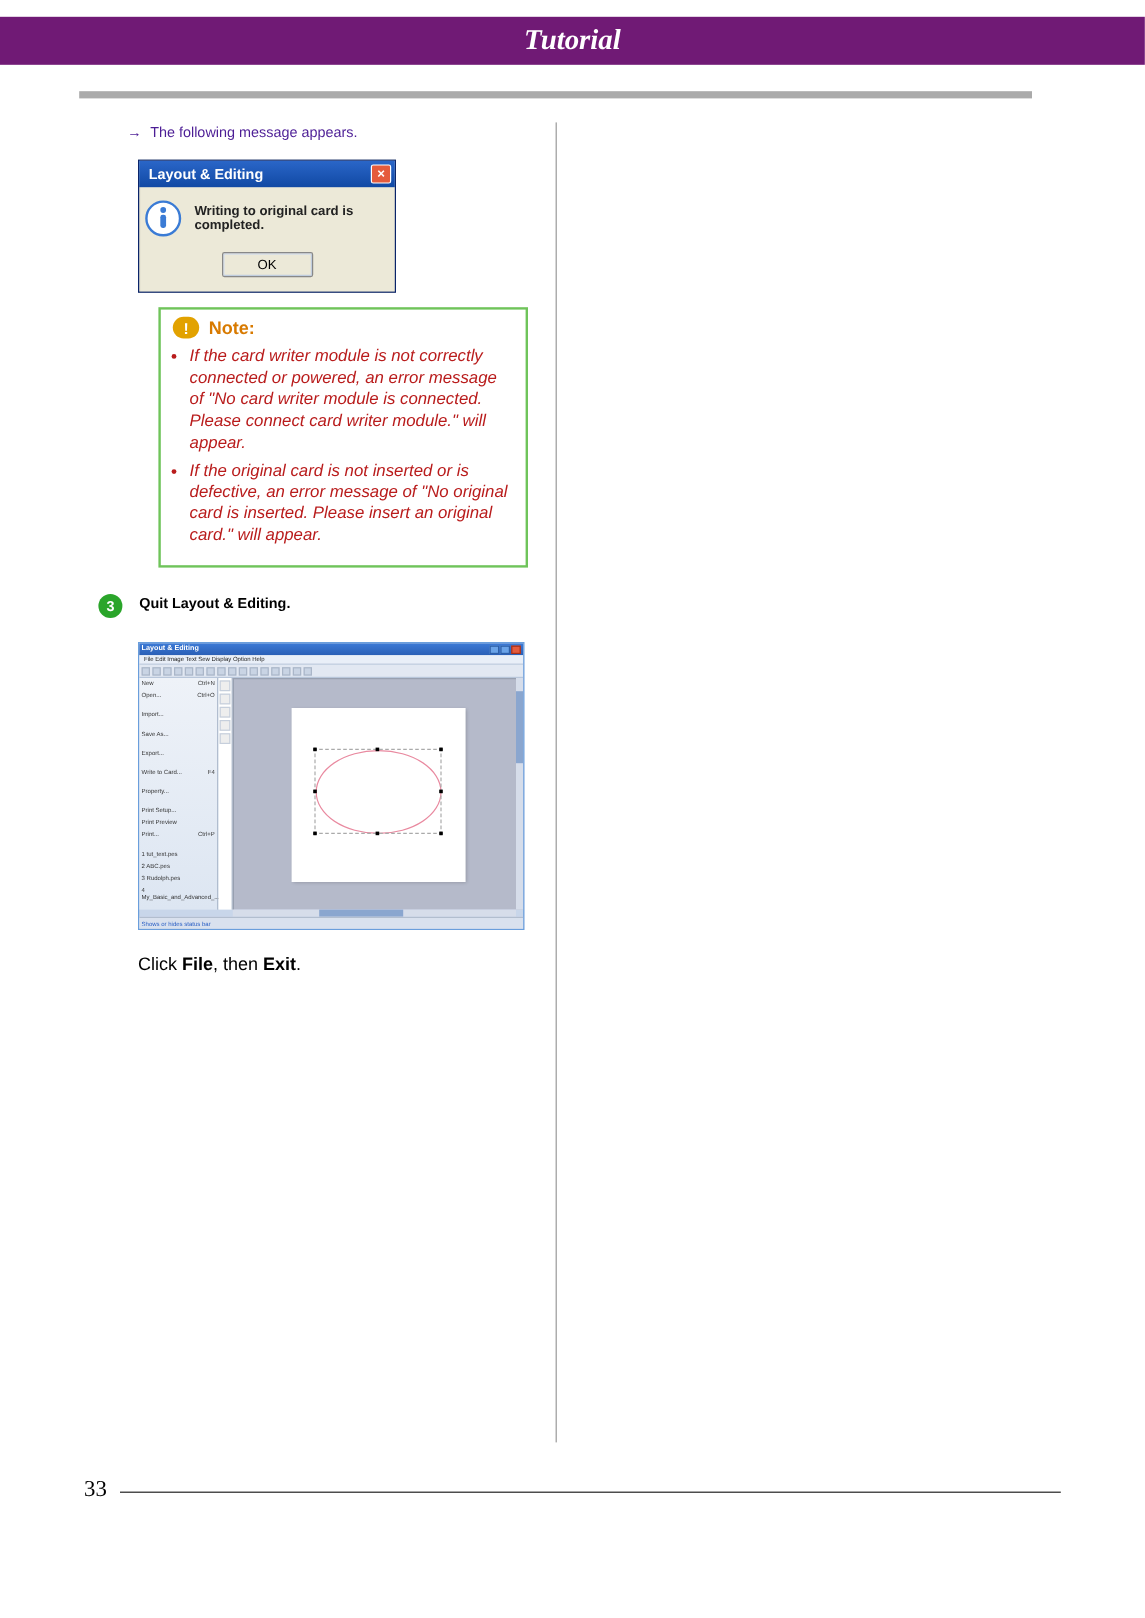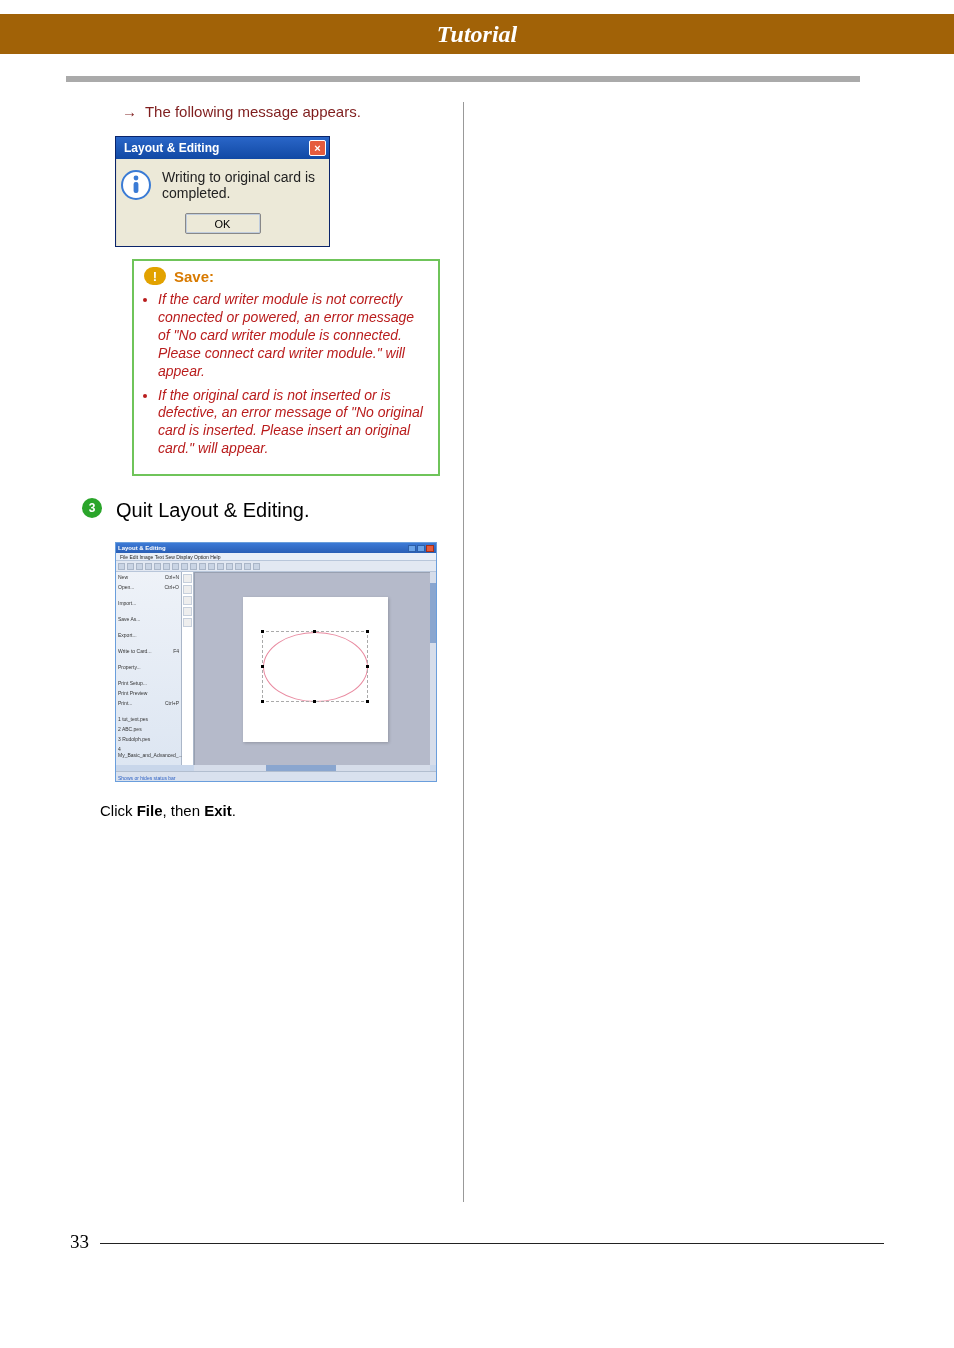--- a/index.html
+++ b/index.html
@@ -9,21 +9,21 @@
     width: 954px;
     height: 1348px;
     position: relative;
   }
   .header-band {
     position: absolute;
     top: 14px;
     left: 0;
     width: 954px;
     height: 40px;
-    background: #a16207;
+    background: #701a75;
     display: flex;
     align-items: center;
     justify-content: center;
   }
   .header-title {
     color: #fff;
     font-family: "Times New Roman", serif;
     font-style: italic;
     font-weight: bold;
     font-size: 24px;
@@ -44,24 +44,24 @@
     height: 1100px;
     background: #999;
   }
   .content-left {
     position: absolute;
     left: 82px;
     top: 103px;
     width: 360px;
   }
   .first-line {
-    font-size: 15px;
-    color: #7f1d1d;
+    font-size: 12px;
+    color: #4c1d95;
     margin-bottom: 16px;
-    margin-left: 40px;
+    margin-left: 24px;
   }
   .arrow { margin-right: 4px; }
   
   .dialog-wrap { margin-left: 33px; }
   .dialog {
     width: 215px;
     border: 1px solid #0a246a;
     background: #ece9d8;
     box-shadow: 1px 1px 0 rgba(0,0,0,.05) inset;
   }
@@ -90,23 +90,24 @@
     align-items: center;
     gap: 10px;
   }
   .info-icon {
     width: 32px; height: 32px;
     display: block;
     flex-shrink: 0;
   }
   .info-icon svg { width: 32px; height: 32px; }
   .dialog-msg {
-    font-size: 14px;
+    font-size: 11px;
     color: #222;
     flex: 1;
+    font-weight: bold;
   }
   .dialog-footer {
     text-align: center;
     padding: 8px 0 12px 0;
   }
   .ok-btn {
     width: 76px; height: 21px;
     font-size: 11px;
     background: #ece9d8;
     border: 1px solid #888;
@@ -164,22 +165,22 @@
   .step-bullet {
     width: 20px; height: 20px;
     border-radius: 50%;
     background: #2aa52a;
     color: #fff;
     display: flex; align-items: center; justify-content: center;
     font-size: 12px; font-weight: bold;
     flex-shrink: 0;
   }
   .step-title {
-    font-weight: normal;
-    font-size: 20px;
+    font-weight: bold;
+    font-size: 12px;
     color: #000;
     margin-top: 1px;
   }
   
   .shot-wrap {
     margin-left: 33px;
     margin-top: 20px;
     width: 322px;
     height: 240px;
     border: 1px solid #6a9edc;
@@ -258,21 +259,21 @@
   .dash-v{border-left:1px dashed #aaa; top:33px; height:73px;}
   .shot-scroll-v{ position:absolute; right:0; top:29px; bottom:16px; width:6px; background:#d6ddea; }
   .shot-scroll-h{ position:absolute; left:78px; right:6px; bottom:10px; height:6px; background:#d6ddea; }
   .shot-scroll-thumb-v{ position:absolute; right:0; top:40px; width:6px; height:60px; background:#8aa6cf;}
   .shot-scroll-thumb-h{ position:absolute; bottom:10px; height:6px; width:70px; left:150px; background:#8aa6cf;}
   .shot-status { position:absolute; left:0; right:0; bottom:0; height:10px; background:#d9e1ee; border-top:1px solid #b2becf; }
   .shot-status-txt{ position:absolute; left:2px; bottom:0; font-size:5px; color:#2a5fc4;}
   .click-file {
     font-size: 15px;
     margin-top: 20px;
-    margin-left: 18px;
+    margin-left: 33px;
   }
   
   .footer-rule {
     position: absolute;
     left: 100px; right: 70px; bottom: 104px;
     height: 1px; background: #222;
   }
   .page-num {
     position: absolute;
     left: 70px; bottom: 95px;
@@ -316,21 +317,21 @@
       <div class="dialog-footer">
         <button class="ok-btn">OK</button>
       </div>
     </div>
   </div>
 
 
   <div class="note-box">
     <div class="note-head">
       <span class="note-mark">!</span>
-      <span class="note-title">Save:</span>
+      <span class="note-title">Note:</span>
     </div>
     <ul class="note-ul">
       <li>If the card writer module is not correctly connected or powered, an error message of "No card writer module is connected. Please connect card writer module." will appear.</li>
       <li>If the original card is not inserted or is defective, an error message of "No original card is inserted. Please insert an original card." will appear.</li>
     </ul>
   </div>
 
   <div class="step3">
     <span class="step-bullet">3</span>
     <span class="step-title">Quit Layout &amp; Editing.</span>

